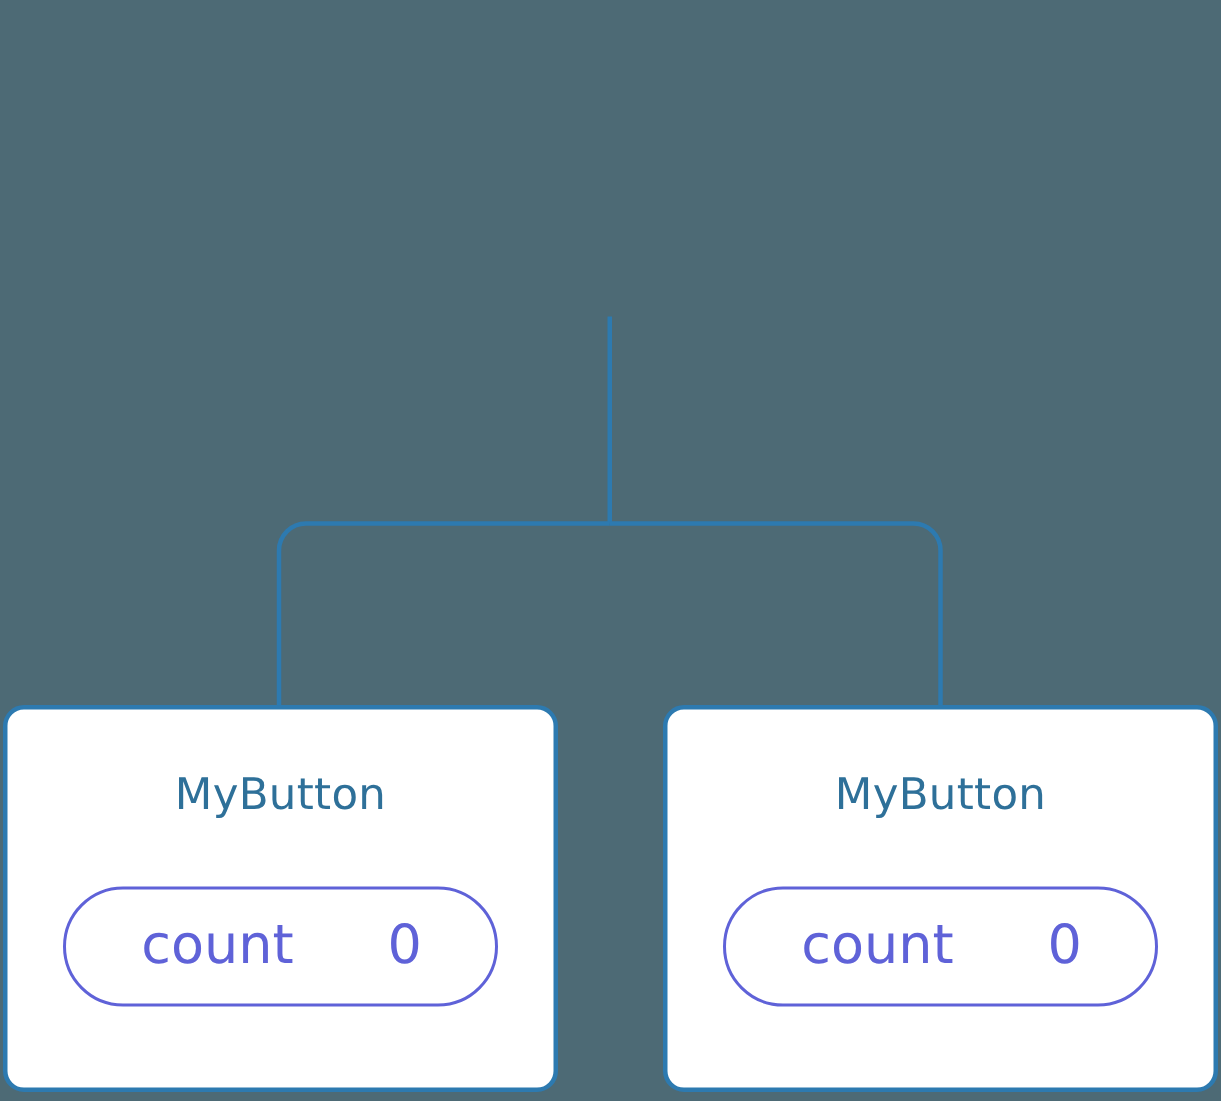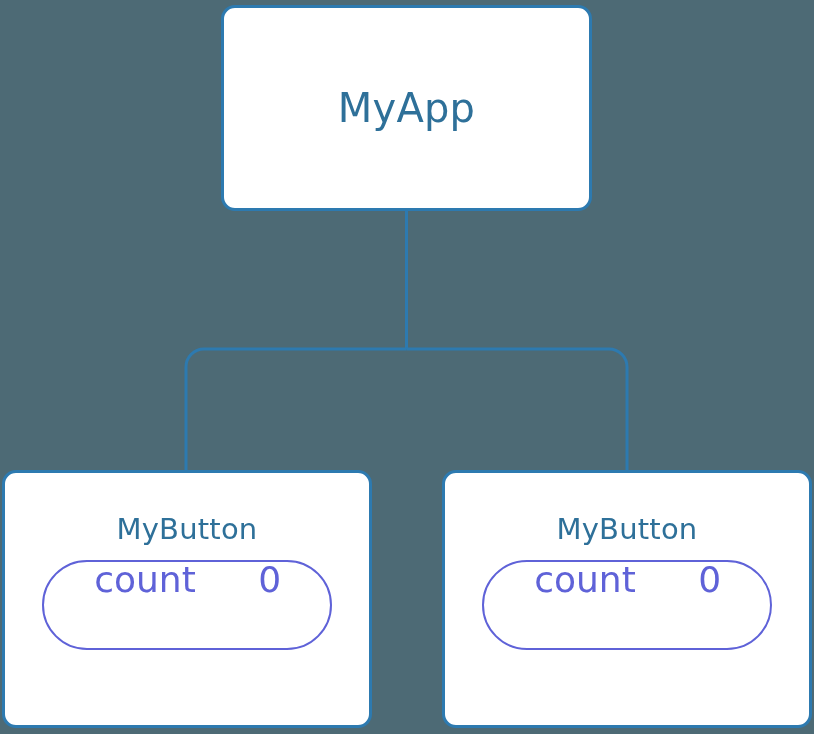--- a/index.html
+++ b/index.html
@@ -75,27 +75,27 @@
     letter-spacing: 0.2px;
     white-space: nowrap;
   }
 
   #node-root .node-title {
     font-size: 40px;
   }
 
   
   .state-pill {
-    margin-top: 16px;
-    height: 90px;
+    margin-top: 47px;
+    height: 80px;
     box-sizing: border-box;
     border: 2px solid #5f62d8;
     border-radius: 49px;
     display: flex;
-    align-items: flex-start;
+    align-items: center;
     background: #ffffff;
     overflow: hidden;
   }
 
   .state-key {
     display: flex;
     align-items: center;
     justify-content: center;
     padding: 0 26px 0 50px;
     color: #5f62d8;
@@ -126,23 +126,20 @@
 <body>
 
 <div id="tree-canvas">
 
   <svg id="connector-layer" viewBox="0 0 814 734" width="814" height="734" fill="none" xmlns="http://www.w3.org/2000/svg" aria-hidden="true">
     <path d="M 406.5 211 L 406.5 349" stroke="#2d7ab0" stroke-width="3" stroke-linecap="butt"></path>
     <path d="M 406.5 349 L 204 349 A 18 18 0 0 0 186 367 L 186 472" stroke="#2d7ab0" stroke-width="3" stroke-linecap="butt"></path>
     <path d="M 406.5 349 L 609 349 A 18 18 0 0 1 627 367 L 627 472" stroke="#2d7ab0" stroke-width="3" stroke-linecap="butt"></path>
   </svg>
 
-  <div class="node-card" id="node-root">
-    <span class="node-title">MyApp</span>
-  </div>
 
   <div class="node-card" id="node-child-0">
     <span class="node-title">MyButton</span>
     <div class="state-pill">
       <span class="state-key">count</span>
       <span class="state-divider"></span>
       <span class="state-value">0</span>
     </div>
   </div>
 

